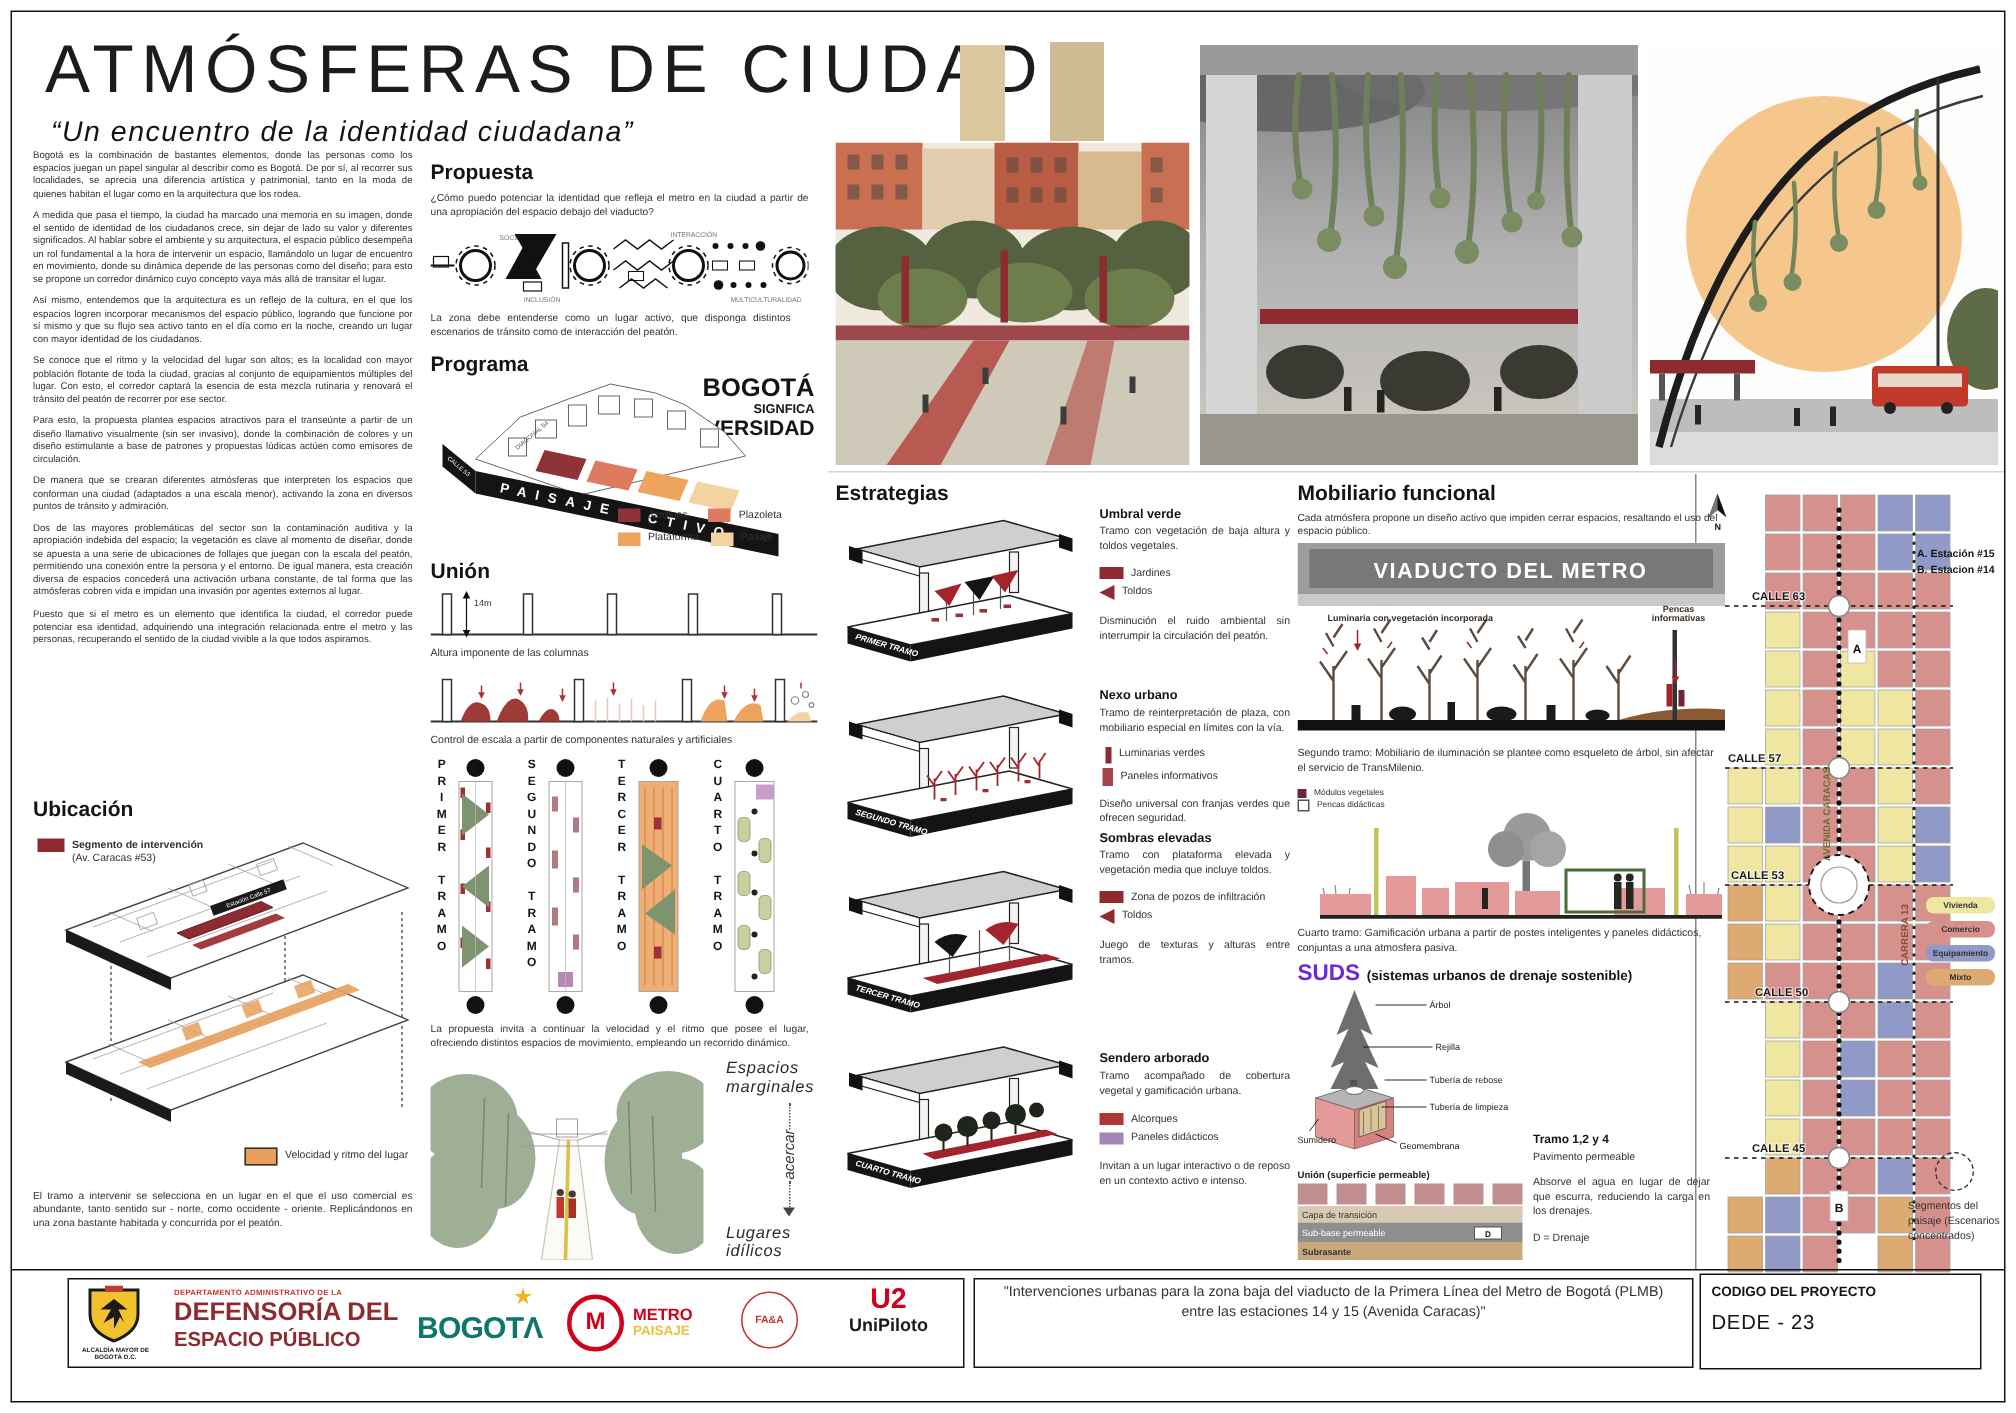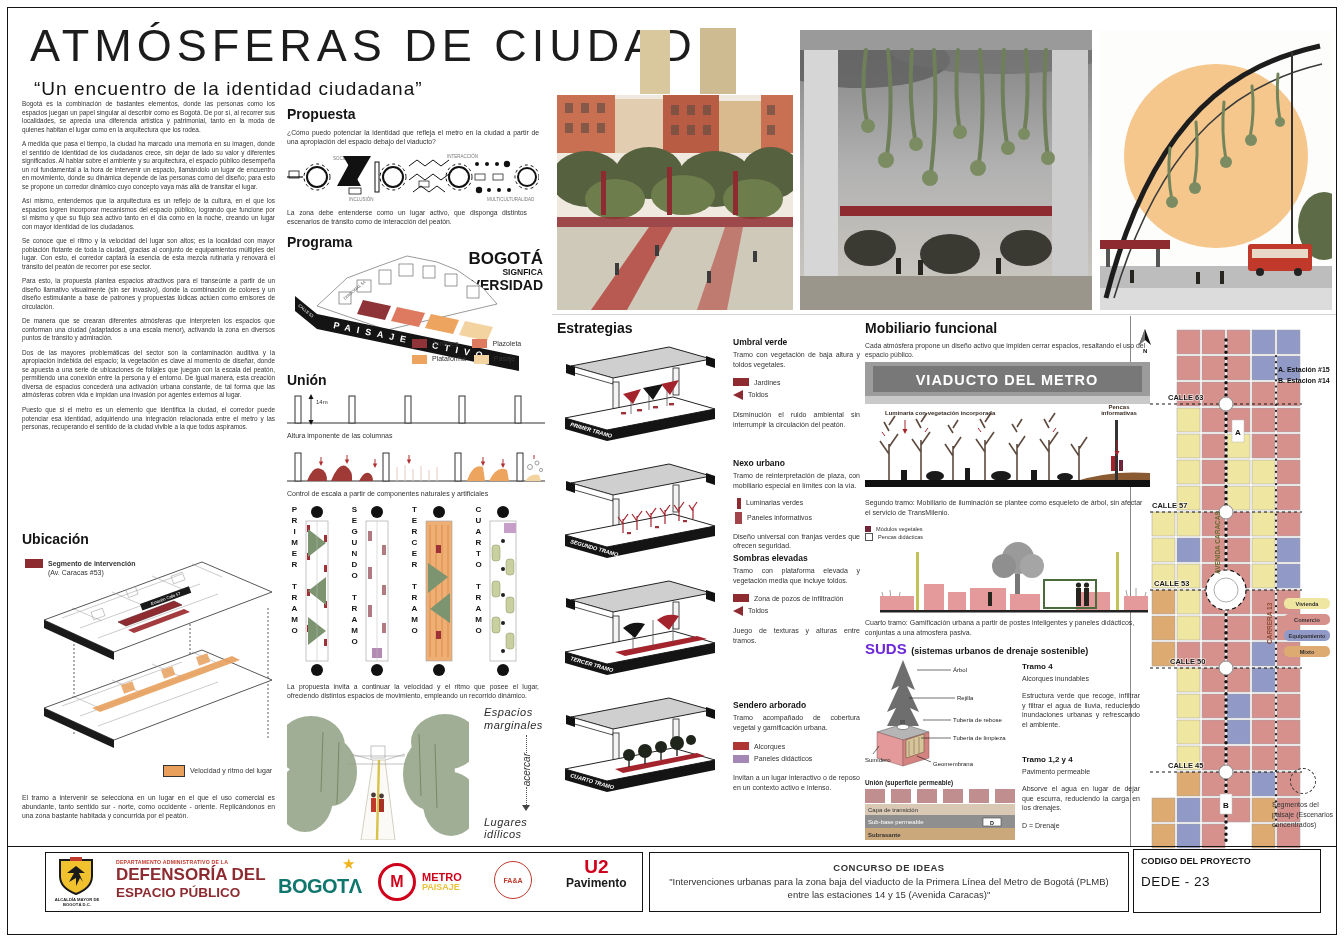--- a/index.html
+++ b/index.html
@@ -1,20 +1,20 @@
 <!DOCTYPE html>
 <html><head>
 <meta charset="utf-8">
 <style>
   html,body{margin:0;padding:0;background:#e9e9e9;}
   .poster{position:relative;width:1344px;height:942px;background:#fff;font-family:"Liberation Sans",sans-serif;color:#222;overflow:hidden;margin:0 auto;}
   .abs{position:absolute;}
   .frame{position:absolute;left:7px;top:7px;width:1328px;height:926px;border:1.6px solid #141414;pointer-events:none;}
   .title{font-size:45px;font-weight:300;letter-spacing:5px;color:#1c1c1c;white-space:nowrap;}
-  .subtitle{font-size:19px;font-weight:400;letter-spacing:1px;color:#141414;}
+  .subtitle{font-size:19px;font-weight:400;letter-spacing:1px;color:#141414;font-style:italic;}
   .h2{font-size:14px;font-weight:bold;color:#141414;}
   .tiny{font-size:6.4px;line-height:1.33;text-align:justify;color:#333;}
   .tiny p{margin:0 0 6px 0;}
   .cap{font-size:7px;color:#333;line-height:1.35;}
   .cap7{font-size:7px;color:#333;line-height:1.4;}
   .b{font-weight:bold;}
   .sw{display:inline-block;vertical-align:middle;}
   .legrow{display:flex;align-items:center;gap:5px;margin:3px 0;}
   .vtext{writing-mode:vertical-rl;text-orientation:upright;letter-spacing:2px;font-weight:bold;font-size:8px;color:#141414;line-height:1;}
   .vword{writing-mode:vertical-rl;transform:rotate(180deg);font-size:10px;color:#333;}
@@ -817,25 +817,20 @@
     <rect x="0" y="26" width="150" height="11" fill="#d8c8b4"></rect>
     <text x="3" y="34" font-size="6" fill="#333">Capa de transición</text>
     <rect x="0" y="37" width="150" height="13" fill="#8f8f8f"></rect>
     <text x="3" y="46" font-size="6" fill="#fff">Sub-base permeable</text>
     <rect x="118" y="40" width="18" height="8" fill="#fff" stroke="#444" stroke-width="0.6"></rect>
     <text x="125" y="46.5" font-size="5.5" font-weight="bold" fill="#111">D</text>
     <rect x="0" y="50" width="150" height="12" fill="#caa87c"></rect>
     <text x="3" y="58.5" font-size="6" font-weight="bold" fill="#333">Subrasante</text>
   </svg>
 
-  <div class="abs" style="left:1022px;top:662px;width:118px;">
-    <div style="font-size:8px;font-weight:bold;color:#141414;">Tramo 4</div>
-    <div class="cap7" style="margin-top:3px;">Alcorques inundables</div>
-    <div class="cap7" style="margin-top:7px;text-align:justify;">Estructura verde que recoge, infiltrar y filtrar el agua de lluvia, reduciendo inundaciones urbanas y refrescando el ambiente.</div>
-  </div>
   <div class="abs" style="left:1022px;top:755px;width:118px;">
     <div style="font-size:8px;font-weight:bold;color:#141414;">Tramo 1,2 y 4</div>
     <div class="cap7" style="margin-top:3px;">Pavimento permeable</div>
     <div class="cap7" style="margin-top:7px;text-align:justify;">Absorve el agua en lugar de dejar que escurra, reduciendo la carga en los drenajes.</div>
     <div class="cap7" style="margin-top:8px;">D = Drenaje</div>
   </div>
 
   <svg class="abs svgt" style="left:1136px;top:328px;" width="18" height="26" viewBox="0 0 18 26">
     <polygon points="9,1 15,17 9,12 3,17" fill="#111"></polygon>
     <polygon points="9,1 9,12 3,17" fill="#777"></polygon>
@@ -1026,26 +1021,25 @@
         <div style="font-size:9px;font-weight:900;color:#e8c33a;line-height:1.1;">PAISAJE</div>
       </div>
     </div>
 
     <div class="abs" style="left:448px;top:8px;width:36px;height:36px;border:1.4px solid #c0392b;border-radius:50%;display:flex;align-items:center;justify-content:center;">
       <span style="font-size:7px;color:#c0392b;font-weight:bold;">FA&amp;A</span>
     </div>
 
     <div class="abs" style="left:520px;top:4px;text-align:center;">
       <div style="font-size:19px;font-weight:900;color:#d0021b;line-height:1;">U2</div>
-      <div style="font-size:12px;font-weight:bold;color:#1a1a1a;">Pavimento</div>
+      <div style="font-size:12px;font-weight:bold;color:#1a1a1a;">UniPiloto</div>
     </div>
   </div>
 
   <div class="box" style="left:649px;top:852px;width:478px;height:58px;">
-    <div style="text-align:center;font-size:9.5px;font-weight:bold;color:#333;margin-top:9px;letter-spacing:0.5px;">CONCURSO DE IDEAS</div>
     <div style="text-align:center;font-size:9.5px;color:#333;margin:3px 10px 0;line-height:1.35;">"Intervenciones urbanas para la zona baja del viaducto de la Primera Línea del Metro de Bogotá (PLMB) entre las estaciones 14 y 15 (Avenida Caracas)"</div>
   </div>
 
   <div class="box" style="left:1133px;top:849px;width:186px;height:62px;">
     <div style="font-size:9px;font-weight:900;color:#141414;margin:6px 0 0 7px;">CODIGO DEL PROYECTO</div>
     <div style="font-size:13.5px;color:#141414;margin:8px 0 0 7px;letter-spacing:0.5px;">DEDE - 23</div>
   </div>
 </div>
 
 </body></html>

